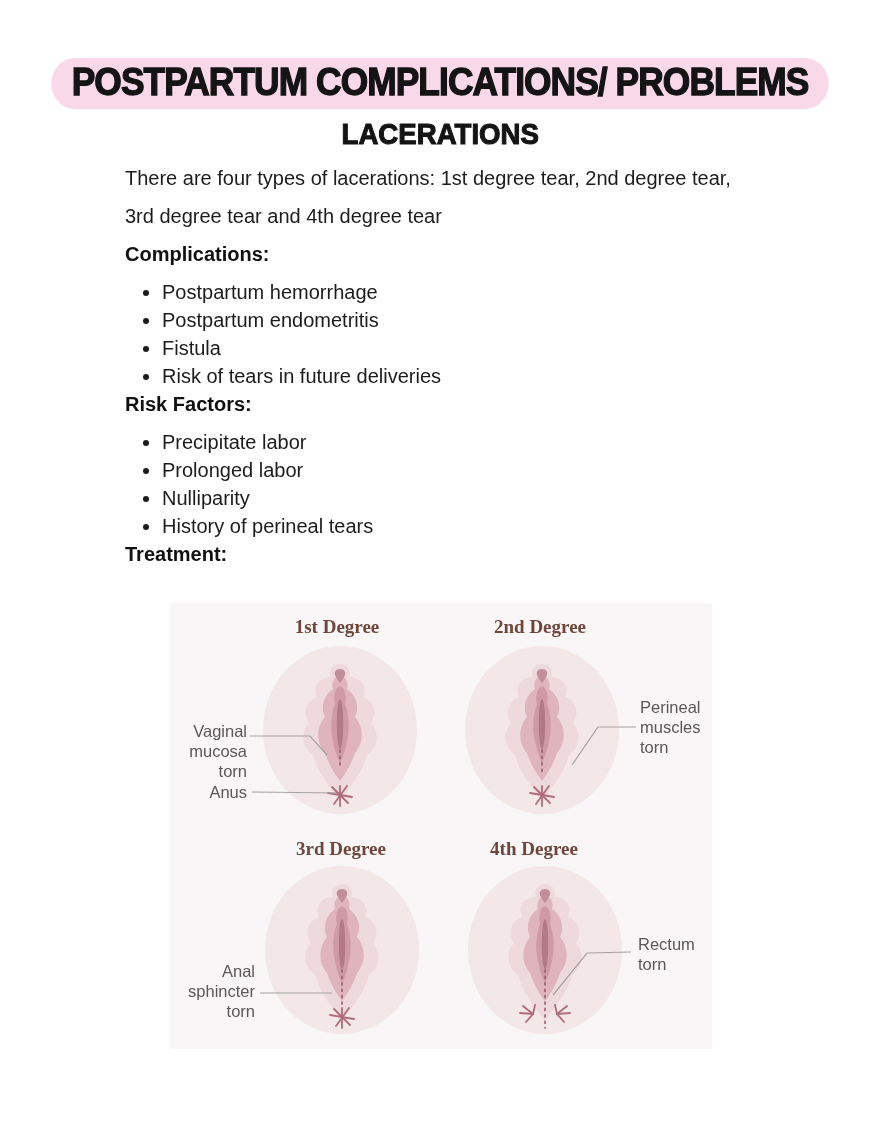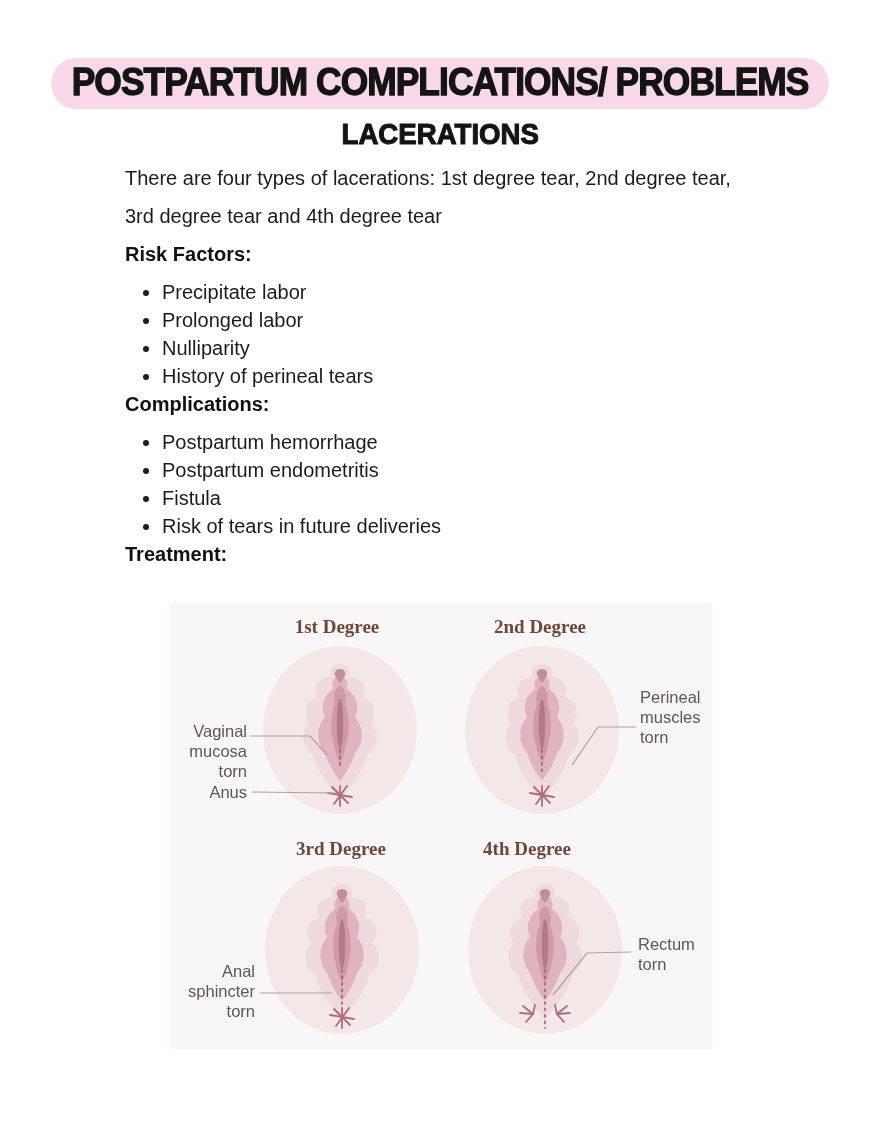--- a/index.html
+++ b/index.html
@@ -49,79 +49,79 @@
   
   .diagram{position:absolute;left:170px;top:603px;width:542px;height:446px;background:var(--diagram-bg);}
   .deg-title{
     position:absolute;width:170px;text-align:center;
     font-family:Liberation Serif, serif;font-weight:bold;font-size:19px;
     color:var(--degree-brown);
   }
   .t1{left:82px;top:13px;}
   .t2{left:285px;top:13px;}
   .t3{left:86px;top:235px;}
-  .t4{left:272px;top:235px;}
+  .t4{left:279px;top:235px;}
   .vulva{position:absolute;}
   .v1{left:85px;top:39px;}
   .v2{left:287px;top:39px;}
   .v3{left:87px;top:259px;}
   .v4{left:290px;top:259px;}
   .dash{stroke:#96606e;stroke-width:1.6;stroke-dasharray:2.2 4.2;stroke-linecap:round;}
   .star line{stroke:#b06c7a;stroke-width:1.8;stroke-linecap:round;}
   .dlabel{
     position:absolute;font-size:16.5px;line-height:20px;color:var(--label-gray);
     white-space:pre-line;
   }
   .dl-right{text-align:right;}
   .dl-left{text-align:left;}
   .lbl-vaginal{right:465px;top:100px;margin-top:18px;}
   .lbl-anus{right:465px;top:179px;margin-left:20px;}
-  .lbl-perineal{left:470px;top:84px;}
+  .lbl-perineal{left:470px;top:94px;}
   .lbl-sphincter{right:457px;top:358px;}
   .lbl-rectum{left:468px;top:331px;}
   .leaders{position:absolute;left:0;top:0;pointer-events:none;}
   .leaders polyline{fill:none;stroke:#a8a1a2;stroke-width:1.2;}
 </style>
 </head>
 <body>
 
 <div class="page">
 
   <div class="title-wrap">
     <span class="title-pill">POSTPARTUM COMPLICATIONS/ PROBLEMS</span>
   </div>
 
   <div class="subtitle-wrap">
     <span class="subtitle">LACERATIONS</span>
   </div>
 
   <div class="content">
     <p class="intro">There are four types of lacerations: 1st degree tear, 2nd degree tear, 3rd degree tear and 4th degree tear</p>
+
+    <div class="sec">
+      <div class="sec-head">Complications:</div>
+      <ul>
+        <li>Postpartum hemorrhage</li>
+        <li>Postpartum endometritis</li>
+        <li>Fistula</li>
+        <li>Risk of tears in future deliveries</li>
+      </ul>
+    </div>
 
     <div class="sec">
       <div class="sec-head">Risk Factors:</div>
       <ul>
         <li>Precipitate labor</li>
         <li>Prolonged labor</li>
         <li>Nulliparity</li>
         <li>History of perineal tears</li>
       </ul>
     </div>
 
     <div class="sec">
-      <div class="sec-head">Complications:</div>
-      <ul>
-        <li>Postpartum hemorrhage</li>
-        <li>Postpartum endometritis</li>
-        <li>Fistula</li>
-        <li>Risk of tears in future deliveries</li>
-      </ul>
-    </div>
-
-    <div class="sec">
       <div class="sec-head">Treatment:</div>
     </div>
   </div>
 
   <div class="diagram">
 
     <div class="deg-title t1">1st Degree</div>
     <div class="deg-title t2">2nd Degree</div>
     <div class="deg-title t3">3rd Degree</div>
     <div class="deg-title t4">4th Degree</div>

